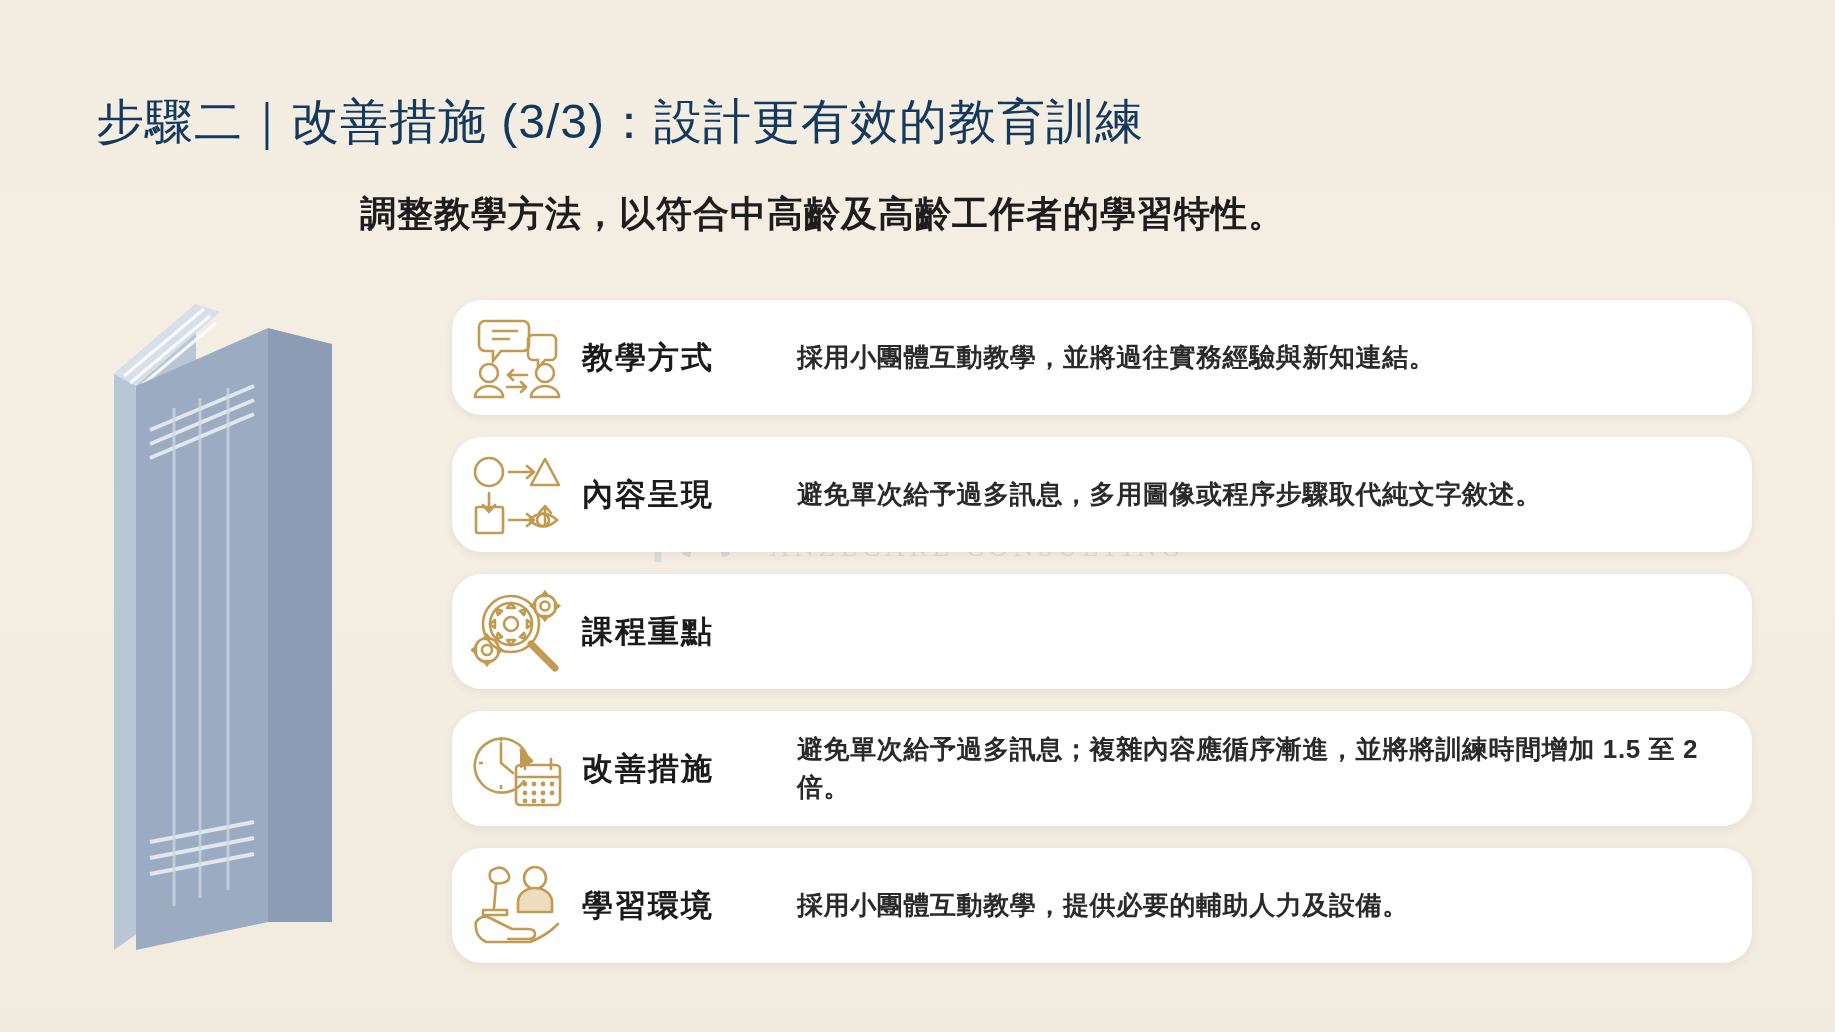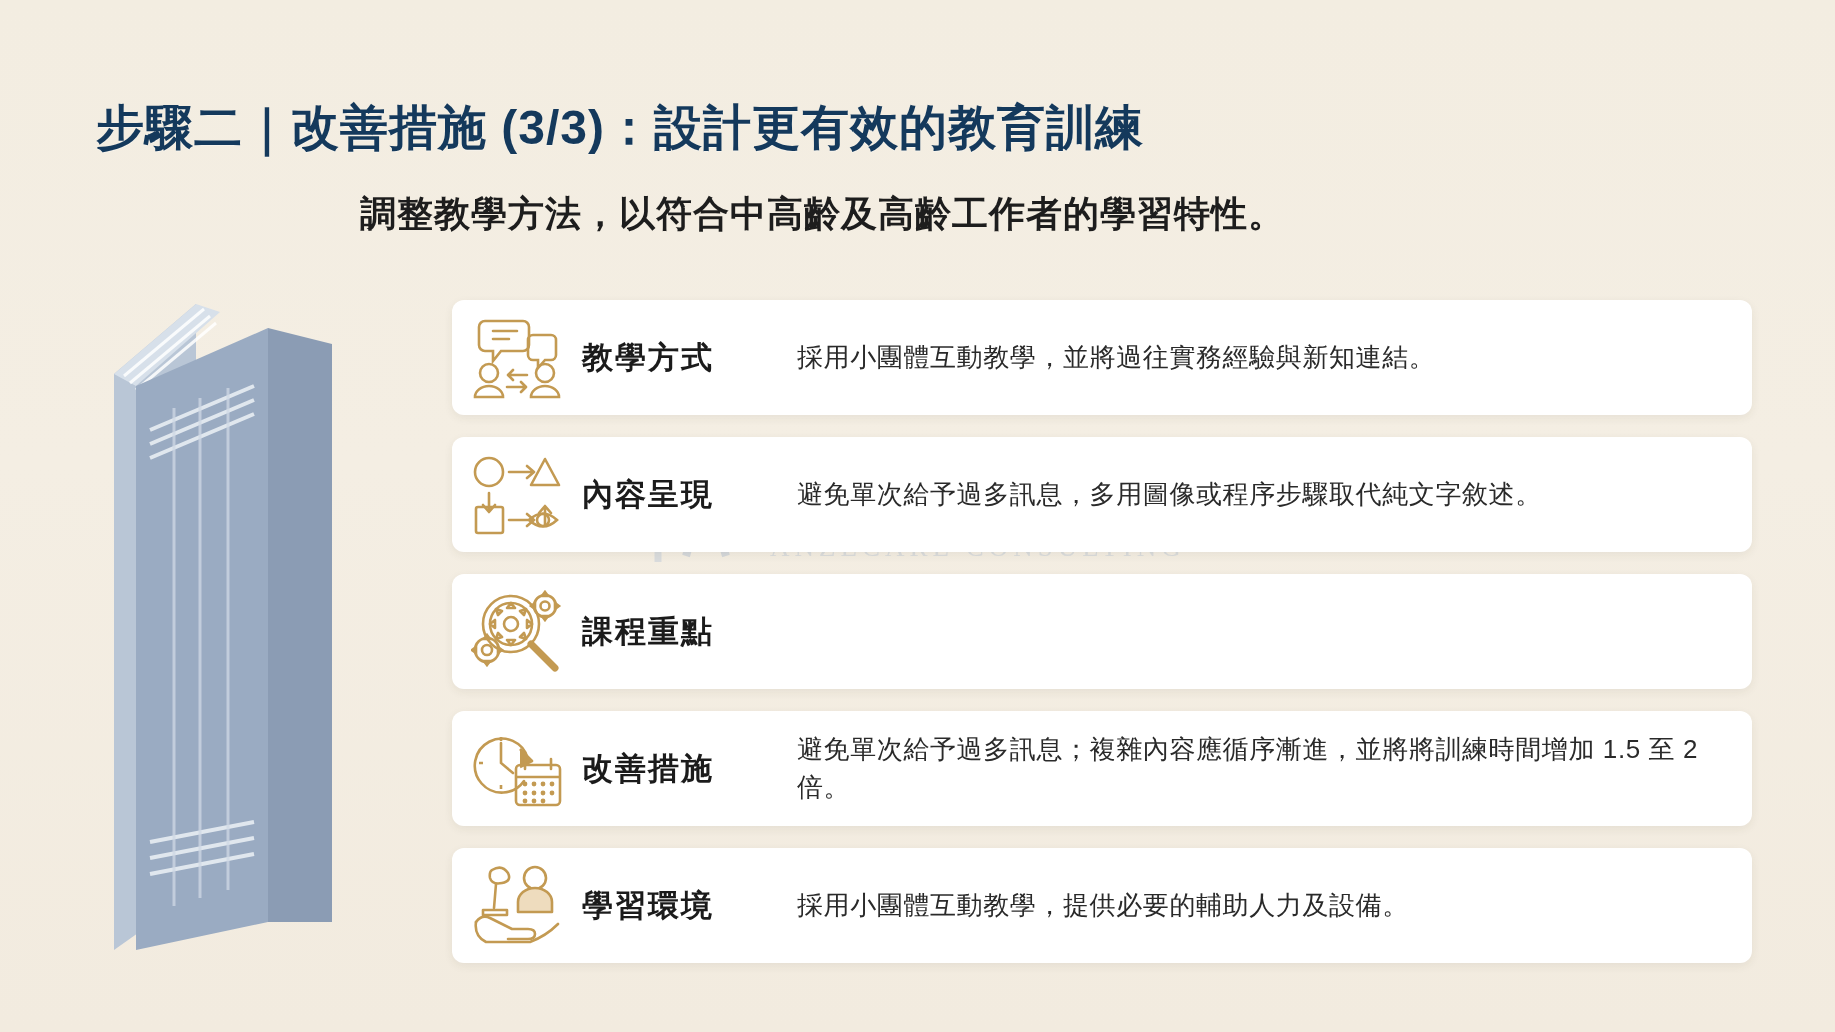--- a/index.html
+++ b/index.html
@@ -11,22 +11,22 @@
     overflow:hidden;
     position:relative;
   }
   .slide{
     position:absolute;inset:0;
     background:linear-gradient(180deg,#f3ede1 0%,#f4eee3 45%,#f2ebdf 100%);
   }
 
   
   .title{
-    position:absolute;left:96px;top:96px;
-    font-size:48px;font-weight:bold;
+    position:absolute;left:96px;top:90px;
+    font-size:48px;font-weight:normal;
     color:#14395c;
     letter-spacing:1px;
     white-space:nowrap;
     text-shadow:0 1px 0 rgba(255,255,255,.35);
   }
   .subtitle{
     position:absolute;left:360px;top:190px;
     font-size:36px;font-weight:bold;
     color:#1d1d1d;
     letter-spacing:1px;
@@ -63,21 +63,21 @@
 
   
   .cards{
     position:absolute;left:452px;top:300px;
     width:1300px;
   }
   .card{
     position:relative;
     height:115px;
     background:#ffffff;
-    border-radius:12px;
+    border-radius:30px;
     margin-bottom:22px;
     box-shadow:0 3px 10px rgba(60,50,35,.07);
     display:flex;align-items:center;
   }
   .card-icon{
     width:130px;min-width:130px;
     display:flex;align-items:center;justify-content:center;
   }
   .card-label{
     width:215px;min-width:215px;
@@ -85,20 +85,21 @@
     letter-spacing:2px;
     text-align:left;
   }
   .card-desc{
     flex:1;
     font-size:26px;
     color:#2a2a2a;
     line-height:1.45;
     letter-spacing:.6px;
     padding-right:24px;
+    font-weight:bold;
   }
 </style>
 </head>
 <body>
 
 <div class="slide">
 
   <div class="title">步驟二｜改善措施 (3/3)：設計更有效的教育訓練</div>
   <div class="subtitle">調整教學方法，以符合中高齡及高齡工作者的學習特性。</div>
 

